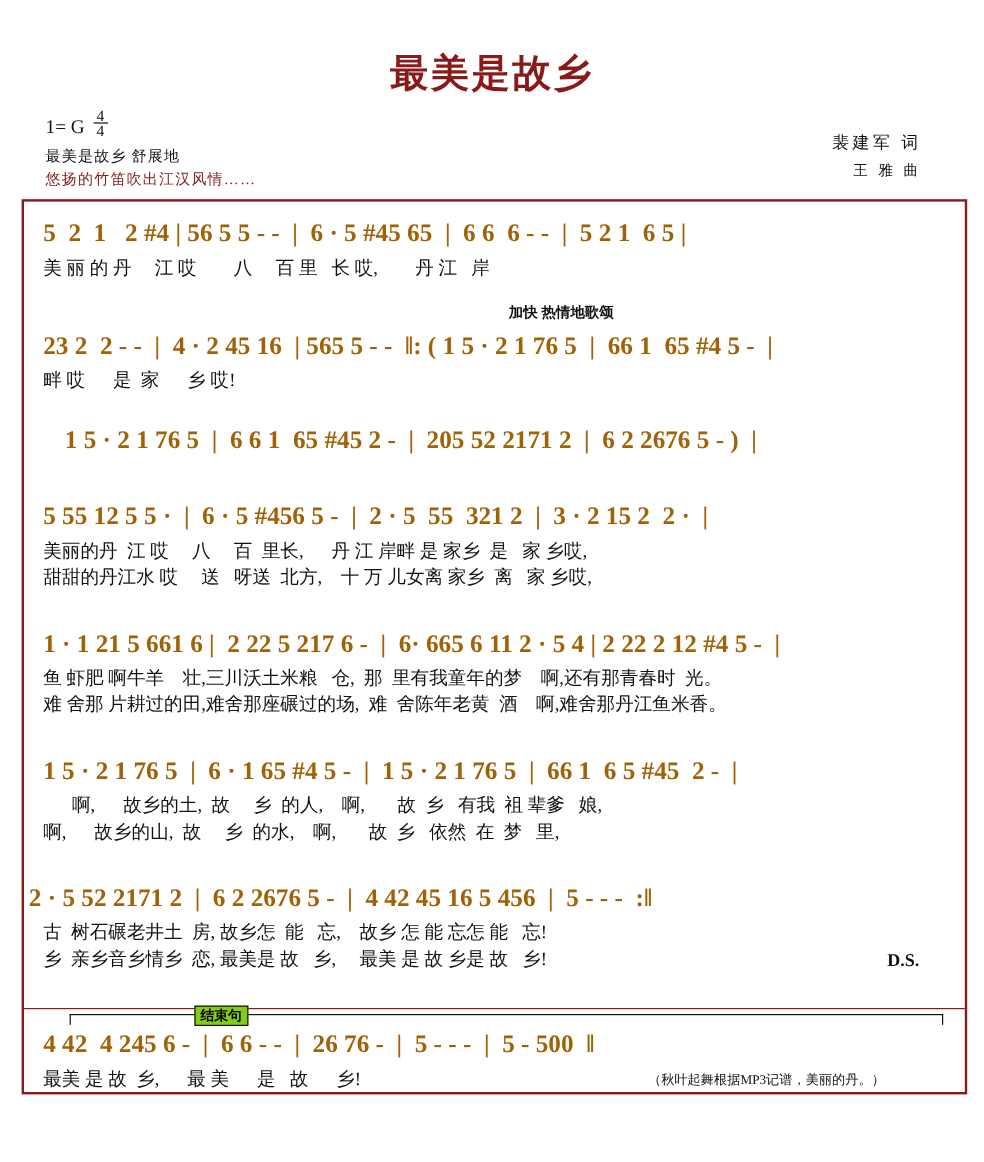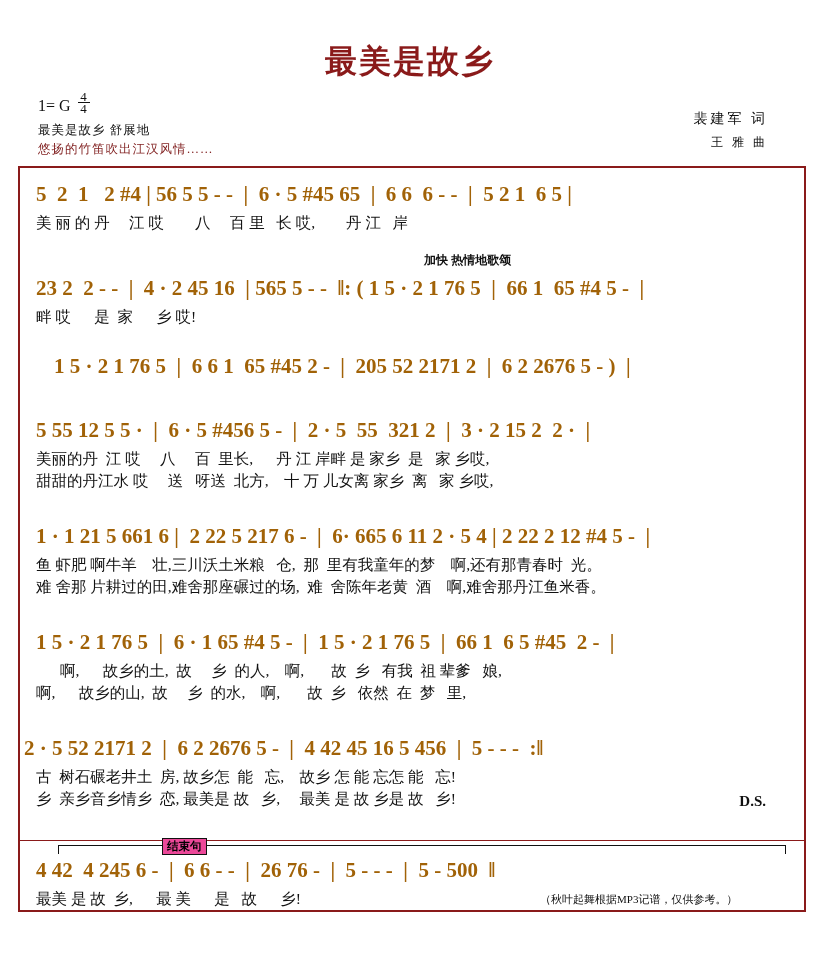--- a/index.html
+++ b/index.html
@@ -104,21 +104,21 @@
     font-family:"Liberation Serif", serif;
     font-size:15px;font-weight:bold;color:#111;
   }
   .endbox{
     position:absolute;
     border:1px solid #111;
     padding:0 4px;
     font-size:11.5px;
     font-family:"Liberation Sans", sans-serif;
     font-weight:bold;
-    background:#ec4899;
+    background:#84cc16;
   }
   .bracket{
     position:absolute;
     border-left:1px solid #111;
     border-top:1px solid #111;
     border-right:1px solid #111;
     height:8px;
   }
   .watermark{
     position:absolute;right:26px;bottom:18px;
@@ -192,16 +192,16 @@
     <div class="lyric" style="position:absolute;left:36px;top:59px;">乡  亲乡音乡情乡  恋, 最美是 故   乡,     最美 是 故 乡是 故   乡!</div>
     <div class="ds" style="position:absolute;right:18px;top:63px;">D.S.</div>
   </div>
 
   <div class="bracket" style="left:58px;top:845px;width:726px;"></div>
   <div class="endbox" style="left:162px;top:838px;">结束句</div>
 
   <div class="system" style="top:852px;">
     <div class="notes" style="position:absolute;left:36px;top:6px;">4 42  4 245 6 -  |  6 6 - -  |  26 76 -  |  5 - - -  |  5 - 500  ‖</div>
     <div class="lyric" style="position:absolute;left:36px;top:37px;">最美 是 故  乡,      最 美      是   故      乡!</div>
-    <div class="small" style="position:absolute;left:540px;top:40px;">（秋叶起舞根据MP3记谱，仅供参考。）</div>
+    <div class="small" style="position:absolute;left:540px;top:40px;">（秋叶起舞根据MP3记谱，美丽的丹。）</div>
   </div>
 
 </div>
 
 </body></html>

